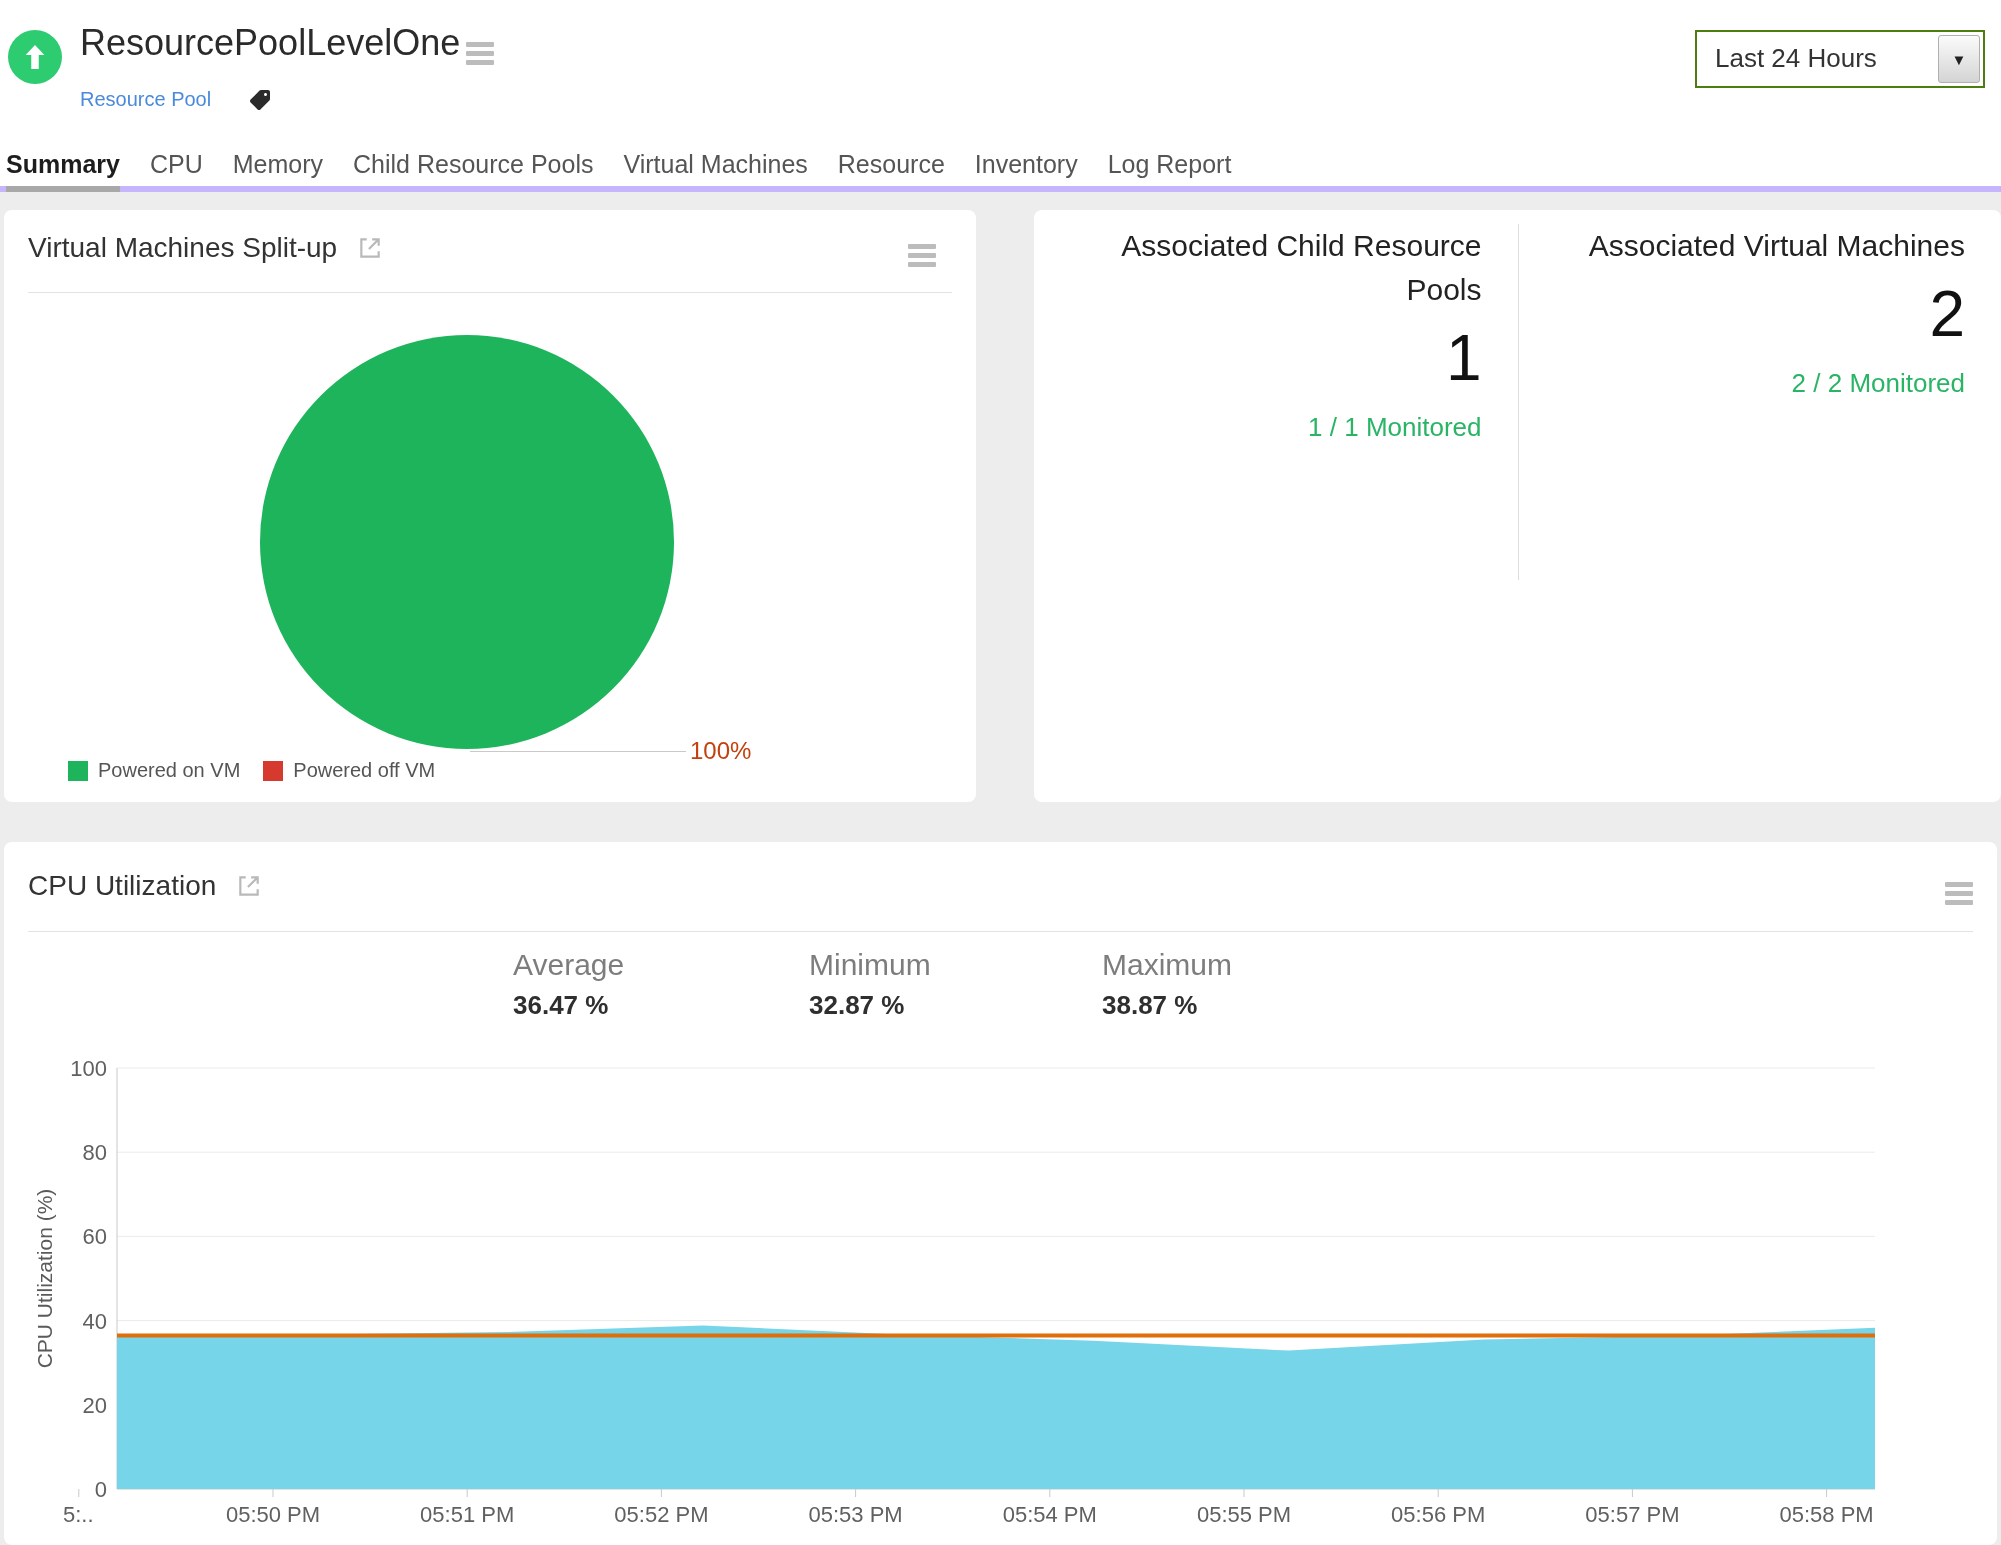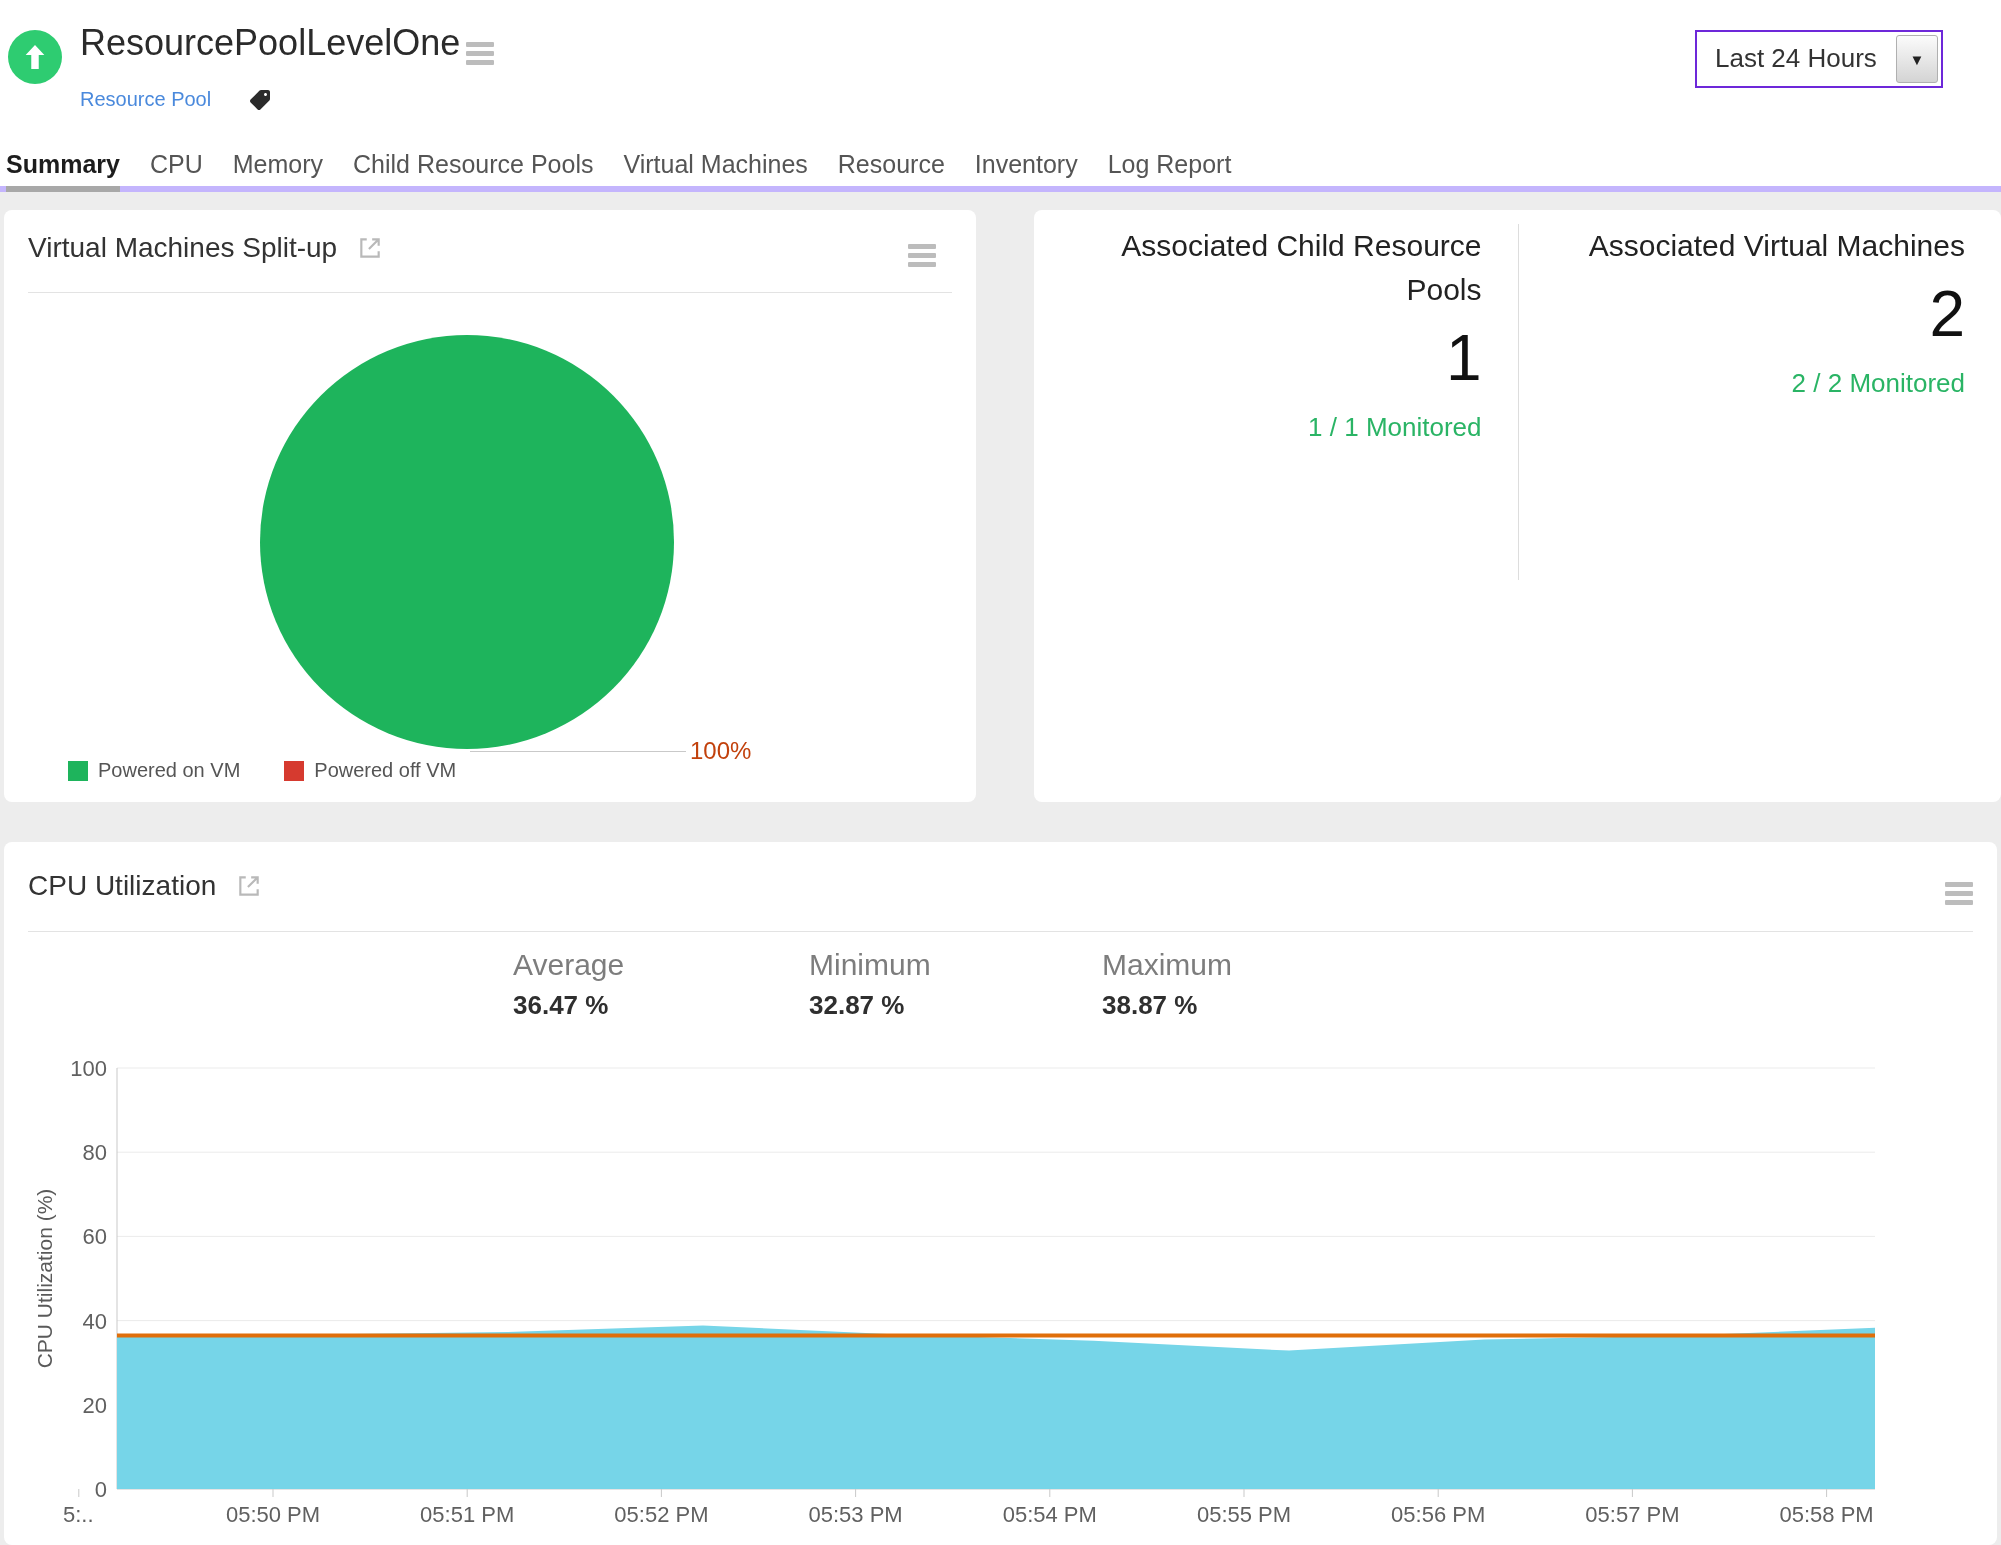--- a/index.html
+++ b/index.html
@@ -8,22 +8,22 @@
   .gray-bg{position:absolute;left:0;top:192px;right:0;bottom:0;background:#ededed;}
 
   
   .status-circle{position:absolute;left:8px;top:30px;width:54px;height:54px;border-radius:50%;
                  background:#2ecc71;display:flex;align-items:center;justify-content:center;}
   .page-title{position:absolute;left:80px;top:22px;margin:0;font-size:36px;font-weight:500;color:#2b2b2b;}
   .burger i{display:block;width:28px;height:5px;background:#bcbcbc;margin:4px 0;border-radius:1px;}
   .title-burger{position:absolute;left:466px;top:38px;}
   .type-link{position:absolute;left:80px;top:88px;font-size:20px;color:#4a89dc;text-decoration:none;}
   .tag{position:absolute;left:248px;top:88px;transform:scaleX(-1);}
-  .timesel{position:absolute;left:1695px;top:30px;width:248px;height:58px;box-sizing:border-box;
-           border:2px solid #6d28d9;background:#fff;cursor:pointer;}
+  .timesel{position:absolute;left:1695px;top:30px;width:290px;height:58px;box-sizing:border-box;
+           border:2px solid #4d7c0f;background:#fff;cursor:pointer;}
   .timesel .val{position:absolute;left:18px;top:0;line-height:52px;font-size:26px;color:#333;}
   .sel-btn{position:absolute;right:3px;top:3px;bottom:3px;width:40px;border:1px solid #b0b0b0;border-radius:3px;
            background:linear-gradient(#fbfbfb,#d4d4d4);font-size:15px;color:#222;text-align:center;line-height:48px;}
 
   
   .tabs{position:absolute;left:0;top:140px;right:0;height:46px;display:flex;gap:30px;
         padding-left:6px;border-bottom:6px solid #c4b5fd;}
   .tab{position:relative;font-size:25px;line-height:48px;color:#555;cursor:pointer;white-space:nowrap;}
   .tab.active{color:#1d1d1d;font-weight:bold;}
   .tab.active::after{content:"";position:absolute;left:0;right:0;bottom:-6px;height:6px;background:#a8a8a8;}
@@ -32,21 +32,21 @@
   .card{position:absolute;background:#fff;border-radius:8px;}
   .card-title{position:absolute;left:24px;top:22px;font-size:28px;color:#333;}
   .card-burger{position:absolute;top:30px;}
   .card-divider{position:absolute;left:24px;right:24px;top:82px;height:1px;background:#e3e3e3;}
 
   .vm-card{left:4px;top:210px;width:972px;height:592px;}
   .vm-card .card-burger{right:40px;}
   .pie{position:absolute;left:256px;top:125px;width:414px;height:414px;border-radius:50%;cursor:pointer;}
   .callout-line{position:absolute;left:466px;top:541px;width:216px;height:1px;background:#c9c9c9;}
   .callout{position:absolute;left:686px;top:527px;font-size:24px;color:#c2410c;}
-  .legend{position:absolute;left:52px;top:549px;display:flex;gap:44px;padding-left:12px;}
+  .legend{position:absolute;left:52px;top:549px;display:flex;gap:23px;padding-left:12px;}
   .legend-item{display:flex;align-items:center;font-size:20px;color:#555;cursor:pointer;}
   .swatch{width:20px;height:20px;margin-right:10px;}
 
   .assoc-card{left:1034px;top:210px;width:967px;height:592px;display:flex;}
   .assoc-col{flex:1;text-align:right;padding:14px 36px 0;}
   .assoc-title{font-size:30px;color:#222;line-height:44px;}
   .assoc-count{font-size:64px;font-weight:500;color:#111;line-height:1.15;margin-top:10px;}
   .assoc-mon{display:inline-block;margin-top:16px;font-size:26px;color:#2ab465;text-decoration:none;}
   .assoc-divider{position:absolute;left:50%;top:14px;width:1px;height:356px;background:#ddd;}
 

